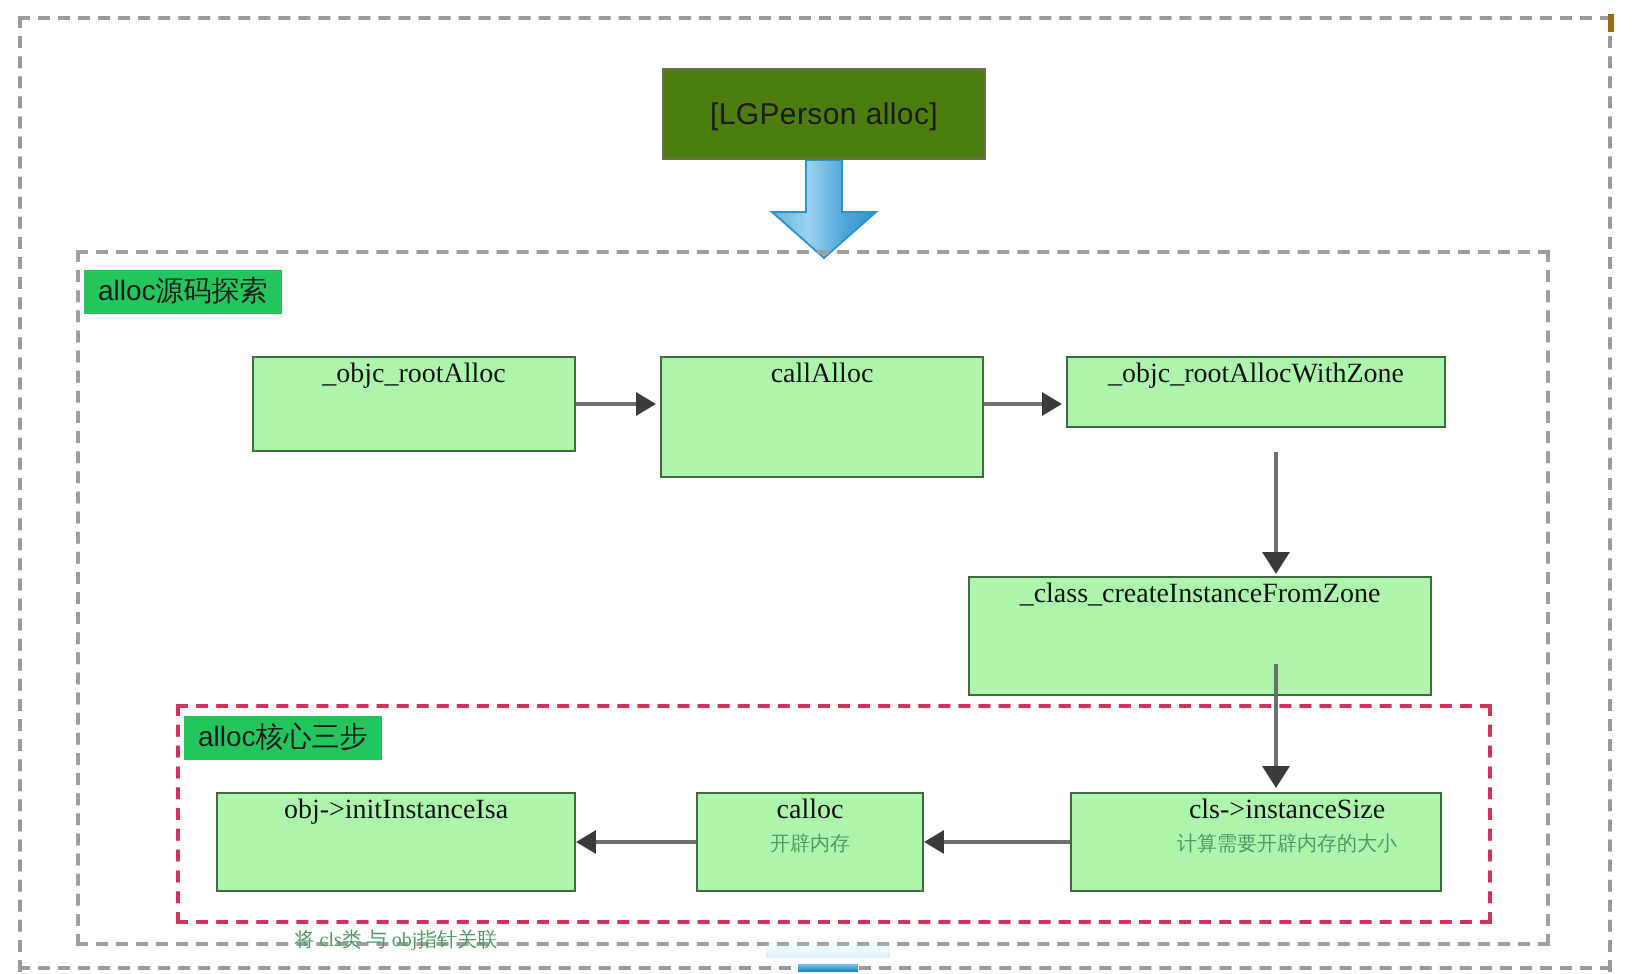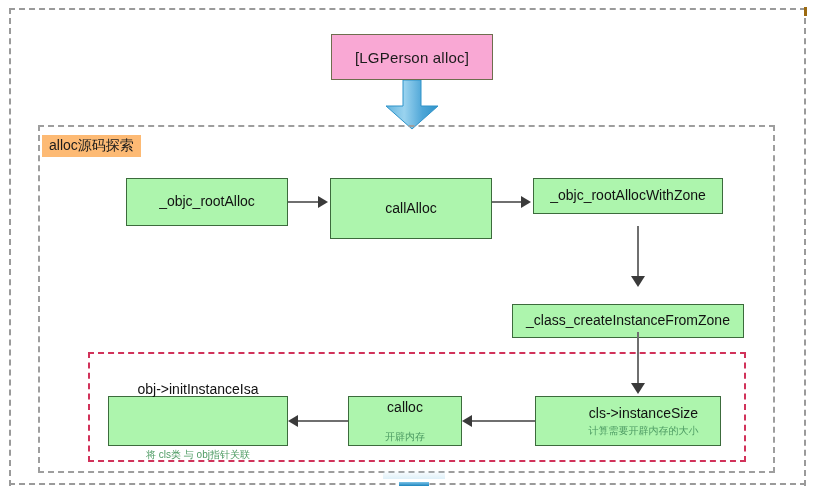--- a/index.html
+++ b/index.html
@@ -33,21 +33,21 @@
     right: 9px;
     top: 7px;
     width: 3px;
     height: 9px;
     background: #9c6a10;
   }
 
   
   .node-yellow {
     position: absolute;
-    background: #f9a8d4;
+    background: #4d7c0f;
     border: 1px solid #6e6e4e;
     box-sizing: border-box;
     display: flex;
     align-items: center;
     justify-content: center;
     color: #1b1b1b;
     font-size: 15px;
     letter-spacing: .2px;
   }
 
@@ -66,42 +66,43 @@
   }
   
   .group-red {
     position: absolute;
     border: 2px dashed #d1325a;
     box-sizing: border-box;
     background: transparent;
   }
   .group-label {
     position: absolute;
-    background: #fdba74;
+    background: #22c55e;
     color: #1b1b1b;
     font-size: 14px;
     padding: 3px 7px 4px 7px;
     line-height: 1.1;
     white-space: nowrap;
   }
 
   
   .node-green {
     position: absolute;
     background: #adf5ad;
     border: 1px solid #3c6b3c;
     box-sizing: border-box;
     display: flex;
     flex-direction: column;
     align-items: center;
-    justify-content: center;
+    justify-content: flex-start;
     color: #111111;
     font-size: 14px;
     line-height: 1.25;
     text-align: center;
+    font-family: Liberation Serif, serif;
   }
   .node-green .sub {
     color: #4d9b63;
     font-size: 10px;
     margin-top: 2px;
   }
 
   
   .conn {
     position: absolute;
@@ -181,43 +182,44 @@
         </linearGradient>
       </defs>
       <polygon points="22,0 40,0 40,26 57,26 31,49 5,26 22,26" fill="url(#blueGrad)" stroke="#2f93c9" stroke-width="1"></polygon>
     </svg>
   </div>
 
   <div class="group-gray" style="left:38px; top:125px; width:737px; height:348px;"></div>
   <div class="group-label" style="left:42px; top:135px;">alloc源码探索</div>
 
   <div class="group-red" style="left:88px; top:352px; width:658px; height:110px;"></div>
+  <div class="group-label" style="left:92px; top:358px;">alloc核心三步</div>
 
   <div class="node-green" style="left:126px; top:178px; width:162px; height:48px;">
     <span>_objc_rootAlloc</span>
   </div>
 
   <div class="node-green" style="left:330px; top:178px; width:162px; height:61px;">
     <span>callAlloc</span>
   </div>
 
   <div class="node-green" style="left:533px; top:178px; width:190px; height:36px;">
     <span>_objc_rootAllocWithZone</span>
   </div>
 
-  <div class="node-green" style="left:512px; top:288px; width:232px; height:34px;margin-top:16px;">
+  <div class="node-green" style="left:484px; top:288px; width:232px; height:60px;">
     <span>_class_createInstanceFromZone</span>
   </div>
 
   <div class="node-green" style="left:535px; top:396px; width:186px; height:50px;padding-left:31px;">
     <span>cls-&gt;instanceSize</span>
     <span class="sub">计算需要开辟内存的大小</span>
   </div>
 
-  <div class="node-green" style="left:348px; top:396px; width:114px; height:50px;gap:12px;">
+  <div class="node-green" style="left:348px; top:396px; width:114px; height:50px;">
     <span>calloc</span>
     <span class="sub">开辟内存</span>
   </div>
 
   <div class="node-green" style="left:108px; top:396px; width:180px; height:50px;gap:48px;">
     <span>obj-&gt;initInstanceIsa</span>
     <span class="sub">将 cls类 与 obj指针关联</span>
   </div>
 
   <div class="conn conn-h" style="left:288px; top:201px; width:32px;"></div>

